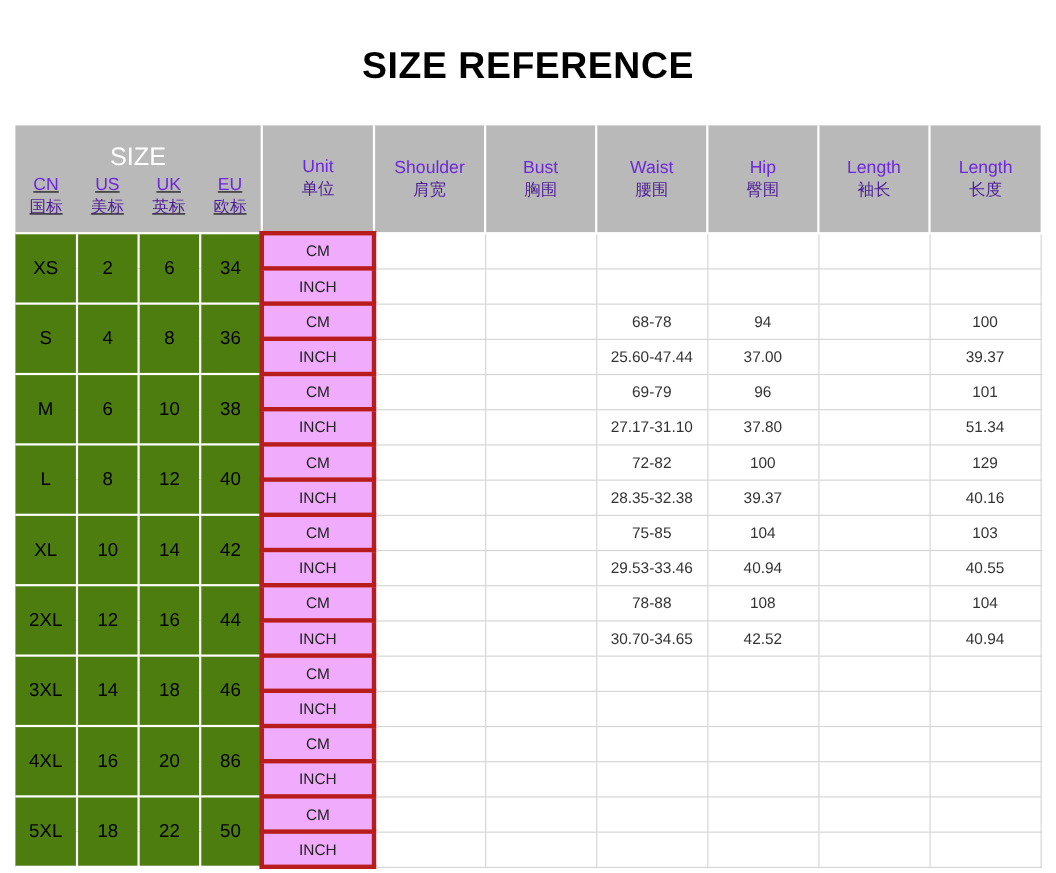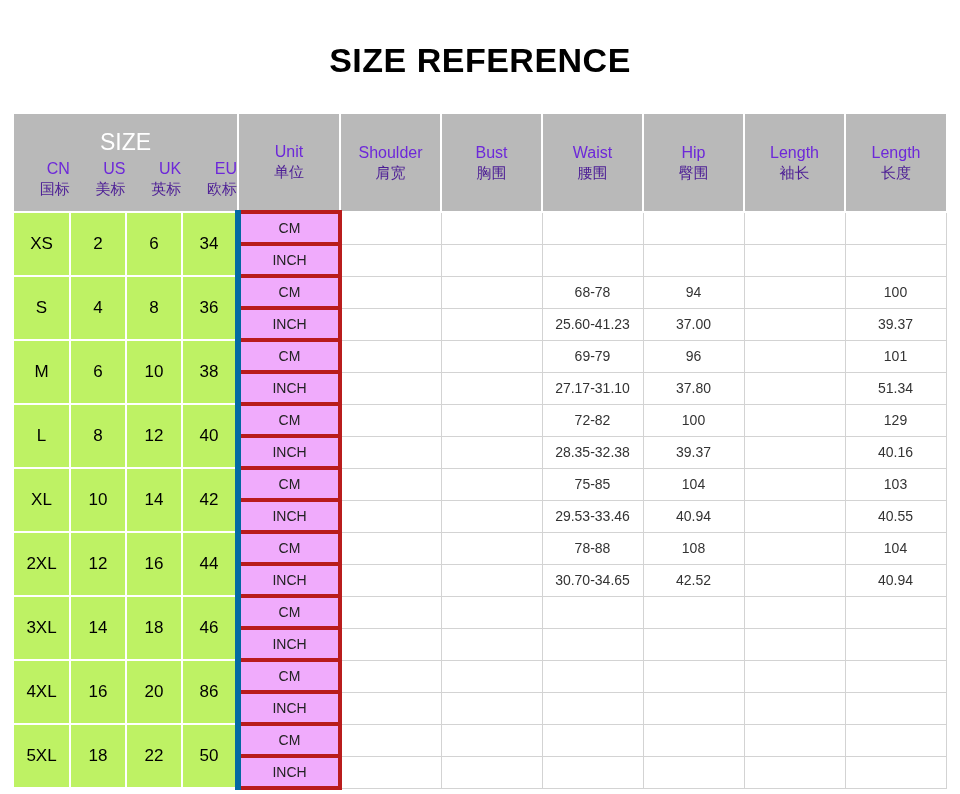--- a/index.html
+++ b/index.html
@@ -104,35 +104,36 @@
     line-height: 30px;
     color: #ffffff;
     text-align: center;
     padding-bottom: 2px;
   }
   .size-sub-row {
     display: flex;
   }
   .size-sub {
     flex: 1 1 0;
-    text-align: right;
+    text-align: center;
+    text-decoration: underline;
   }
 
   
   .sz-cell {
-    background: #bef264;
+    background: #4d7c0f;
     color: #000000;
     font-weight: bold;
     font-size: 17px;
     border-right: 2px solid #ffffff;
     border-bottom: 2px solid #ffffff;
     height: 57px;
   }
   .sz-cell.sz-last-col {
-    border-right: 6px solid #0369a1;
+    border-right: 2px solid #0369a1;
   }
 
   
   .data {
     background: #ffffff;
     color: #333333;
     border: 1px solid #d3d3d3;
     height: 28px;
     font-size: 14px;
   }
@@ -265,21 +266,21 @@
             <td class="data"></td>
             <td class="data">68-78</td>
             <td class="data">94</td>
             <td class="data"></td>
             <td class="data">100</td>
           </tr>
           <tr>
             <td class="unit">INCH</td>
             <td class="data"></td>
             <td class="data"></td>
-            <td class="data">25.60-41.23</td>
+            <td class="data">25.60-47.44</td>
             <td class="data">37.00</td>
             <td class="data"></td>
             <td class="data">39.37</td>
           </tr>
           <tr>
             <td class="sz-cell" rowspan="2">M</td>
             <td class="sz-cell" rowspan="2">6</td>
             <td class="sz-cell" rowspan="2">10</td>
             <td class="sz-cell sz-last-col" rowspan="2">38</td>
             <td class="unit">CM</td>

